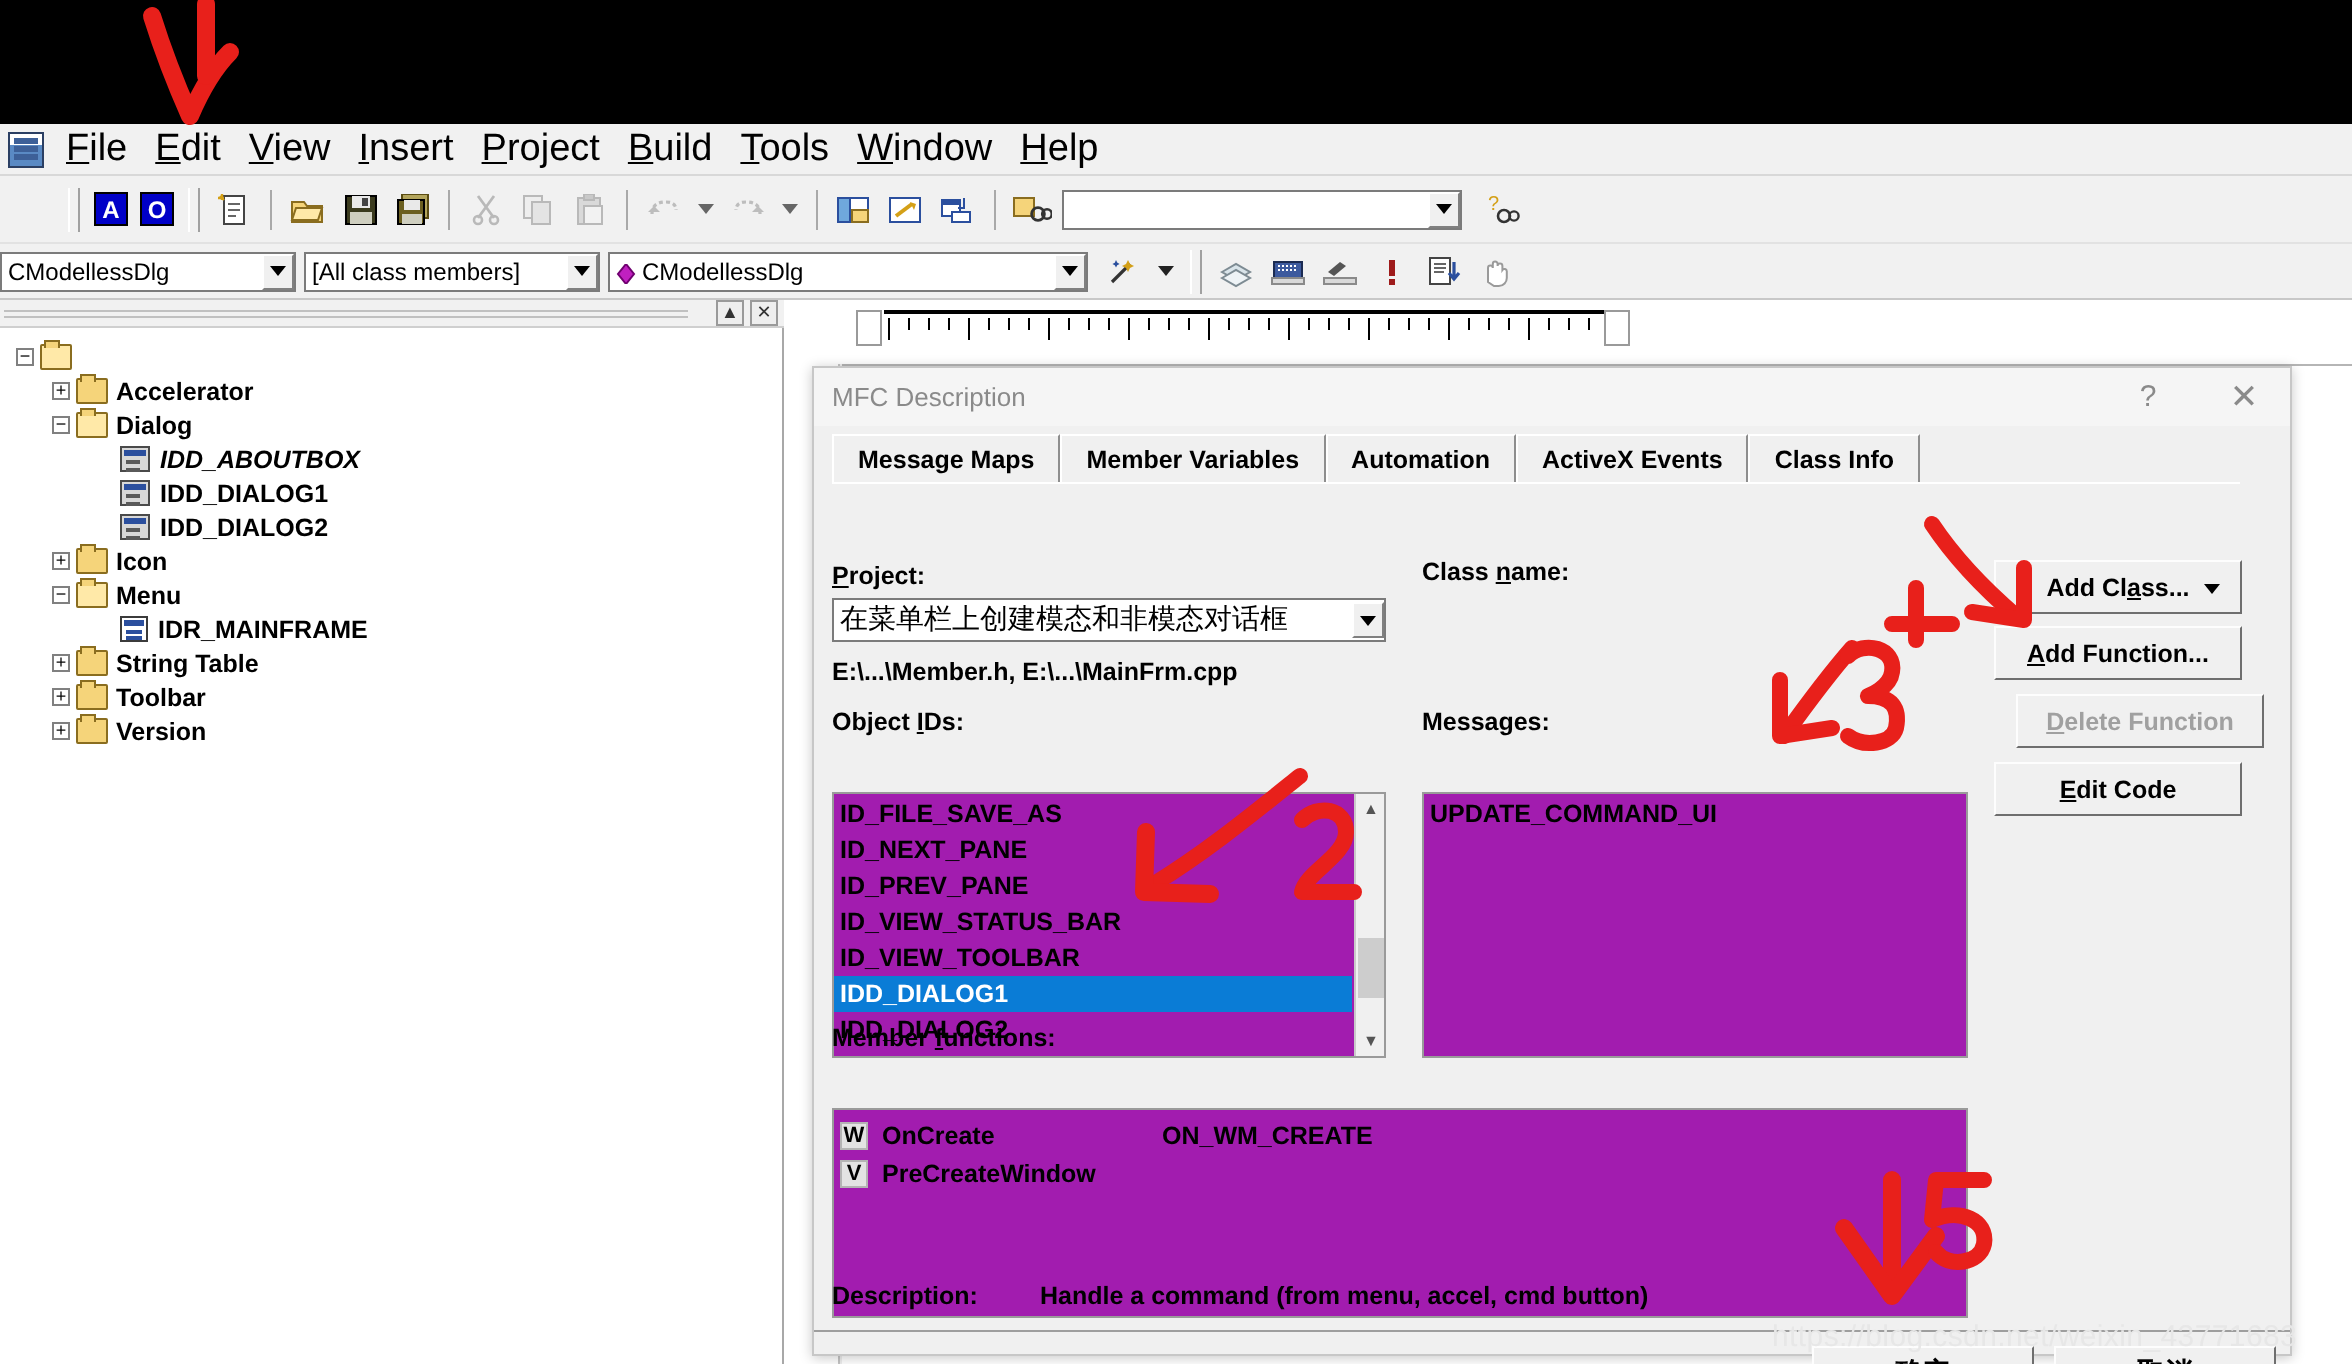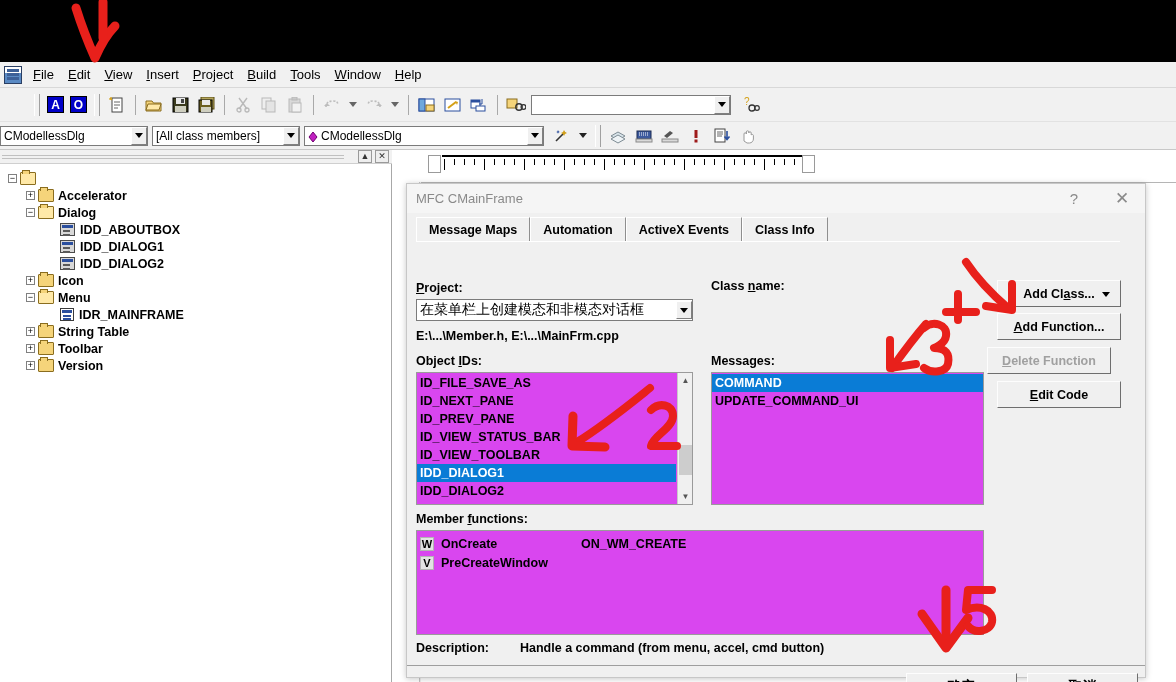--- a/index.html
+++ b/index.html
@@ -27,21 +27,21 @@
   .menu-sysicon {
     width:18px; height:18px; margin:0 4px 0 2px;
     background: linear-gradient(#ffffff 0 35%, #5a8ac4 35% 100%);
     border:1px solid #2b3f63; position:relative; flex:none;
   }
   .menu-sysicon::after{
     content:""; position:absolute; left:2px; top:2px; width:12px; height:3px;
     background:#3d6098; box-shadow:0 4px 0 #3d6098, 0 8px 0 #3d6098;
   }
   .menu-item {
-    font-size:13px; color:#000; padding:2px 7px; cursor:default;
+    font-size:19px; color:#000; padding:2px 7px; cursor:default;
     white-space:nowrap; line-height:16px;
   }
   .menu-item span.u { text-decoration: underline; }
 
   
   .toolbar1 {
     position:absolute; left:0; top:88px; width:1176px; height:34px;
     background:#f1f1f1; border-bottom:1px solid #e2e2e2;
     display:flex; align-items:center;
   }
@@ -208,22 +208,22 @@
   .tab.active { background:#f0f0f0; }
   .tabs-underline {
     position:absolute; left:9px; top:28px; width:704px; height:1px; background:#fff;
   }
 
   .lbl {
     font-size:12.5px; color:#000; font-weight:bold; white-space:nowrap;
   }
   .lbl u { text-decoration: underline; }
   .listbox {
-    background:#d946ef; border:1px solid #9a9a9a;
-    overflow:hidden; position:relative;
+    background:#a21caf; border:1px solid #9a9a9a;
+    overflow:hidden; position:relative;margin-top:24px;
   }
   .li {
     font-size:12.5px; font-weight:bold; color:#000;
     height:18px; line-height:18px; padding-left:3px; white-space:nowrap;
   }
   .li.sel { background:#0a7cd6; color:#fff; }
   .scroll {
     position:absolute; right:0; top:0; width:15px; bottom:0; background:#f0f0f0;
     border-left:1px solid #c9c9c9;
   }
@@ -502,21 +502,21 @@
           <div class="tnode" style="padding-left: 22px;">
             <div class="texp">+</div>
             <div class="tfolder"></div>
             <div class="tlabel">Accelerator</div>
           </div>
           <div class="tnode" style="padding-left: 22px;">
             <div class="texp">−</div>
             <div class="tfolder open"></div>
             <div class="tlabel">Dialog</div>
           </div>
-          <div class="tnode" style="padding-left: 44px;">
+          <div class="tnode" style="padding-left: 44px; font-style: italic;">
             <div class="tspacer"></div>
             <div class="tdlg"></div>
             <div class="tlabel">IDD_ABOUTBOX</div>
           </div>
           <div class="tnode" style="padding-left: 44px;">
             <div class="tspacer"></div>
             <div class="tdlg"></div>
             <div class="tlabel">IDD_DIALOG1</div>
           </div>
           <div class="tnode" style="padding-left: 44px;">
@@ -601,29 +601,30 @@
           <div class="tick" style="left: 362px; height: 11px;"></div>
         </div>
       <div class="rbox" style="left:374px"></div>
     </div>
     <div class="edit-sep"></div>
     <div class="edit-left-rail"></div>
   </div>
 
   <div class="cw">
     <div class="cw-title">
-      <div class="t">MFC CMainFrame</div>
+      <div class="t">MFC Description</div>
       <div class="cw-help">?</div>
       <div class="cw-close">✕</div>
     </div>
 
     <div class="cw-body">
 
       <div class="tabs" id="cw-tabs">
           <div class="tab active">Message Maps</div>
+          <div class="tab">Member Variables</div>
           <div class="tab">Automation</div>
           <div class="tab">ActiveX Events</div>
           <div class="tab">Class Info</div>
         </div>
       <div class="tabs-underline"></div>
 
       <div class="lbl" style="position:absolute;left:9px;top:68px"><u>P</u>roject:</div>
       <div class="combo" style="position:absolute;left:9px;top:86px;width:277px;height:22px;">
         <div class="txt" style="font-size:14px">在菜单栏上创建模态和非模态对话框</div>
         <div class="arrow">
@@ -648,33 +649,32 @@
         <div class="scroll">
           <div class="sc-btn" style="top:0">▲</div>
           <div class="sc-thumb" style="top:72px;height:30px"></div>
           <div class="sc-btn" style="bottom:0">▼</div>
         </div>
       </div>
 
       <div class="lbl" style="position:absolute;left:304px;top:141px">Messages:</div>
       <div class="listbox" style="position:absolute;left:304px;top:159px;width:273px;height:133px;">
         <div id="messages-list" style="position:absolute;left:0;top:1px;right:0;">
-            <div class="li sel">COMMAND</div>
             <div class="li">UPDATE_COMMAND_UI</div>
           </div>
       </div>
 
       <div class="btn" style="position:absolute;left:590px;top:67px;width:124px;height:27px;">
         <span>Add Cl<u>a</u>ss...</span>
         <span class="bcaret"></span>
       </div>
       <div class="btn" style="position:absolute;left:590px;top:100px;width:124px;height:27px;">
         <span><u>A</u>dd Function...</span>
       </div>
-      <div class="btn disabled" style="position:absolute;left:580px;top:134px;width:124px;height:27px;">
+      <div class="btn disabled" style="position:absolute;left:601px;top:134px;width:124px;height:27px;">
         <span><u>D</u>elete Function</span>
       </div>
       <div class="btn" style="position:absolute;left:590px;top:168px;width:124px;height:27px;">
         <span><u>E</u>dit Code</span>
       </div>
 
       <div class="lbl" style="position:absolute;left:9px;top:299px">Member <u>f</u>unctions:</div>
       <div class="listbox" style="position:absolute;left:9px;top:317px;width:568px;height:105px;">
         <div id="member-functions-list" style="padding-top:3px">
             <div class="mf-row">
@@ -735,14 +735,15 @@
   </div>
 
   <div class="ann" style="left:900px;top:588px;width:110px;height:72px;">
     <svg width="110" height="72">
       <path d="M46,2 L46,56" stroke="#e8201b" stroke-width="9" fill="none" stroke-linecap="round"></path>
       <path d="M22,26 L46,60 L68,30" stroke="#e8201b" stroke-width="9" fill="none" stroke-linecap="round" stroke-linejoin="round"></path>
       <path d="M92,2 L68,2 L66,22 C80,16 94,22 92,34 C90,44 74,46 68,38" stroke="#e8201b" stroke-width="8" fill="none" stroke-linecap="round" stroke-linejoin="round"></path>
     </svg>
   </div>
 
+  <div class="watermark">https://blog.csdn.net/weixin_43771683</div>
 
 </div>
 
 </body></html>

